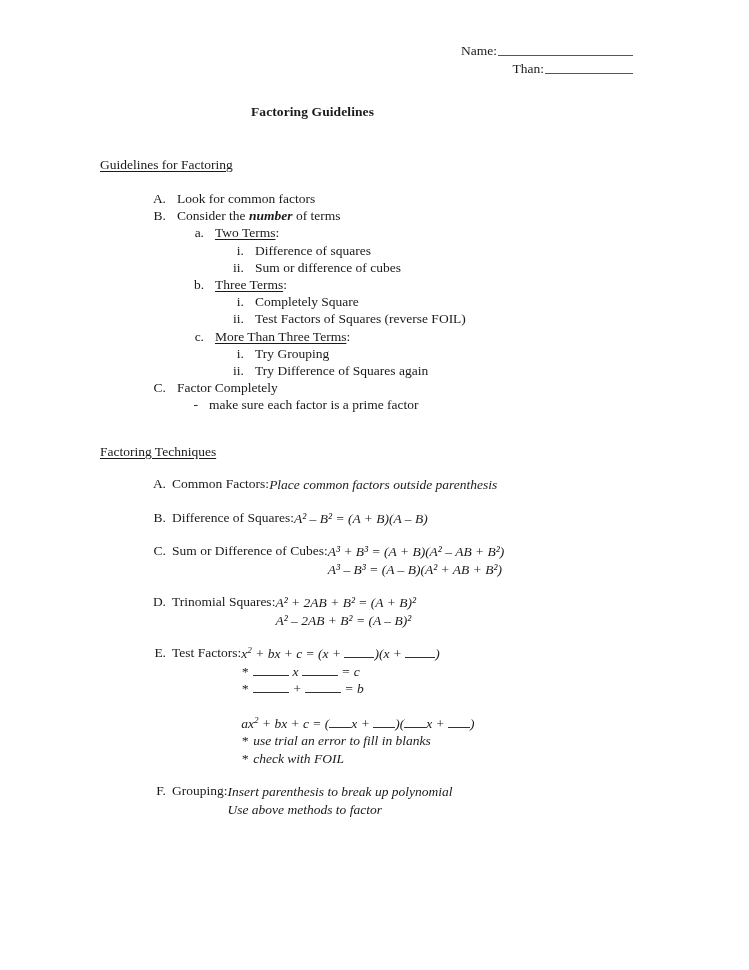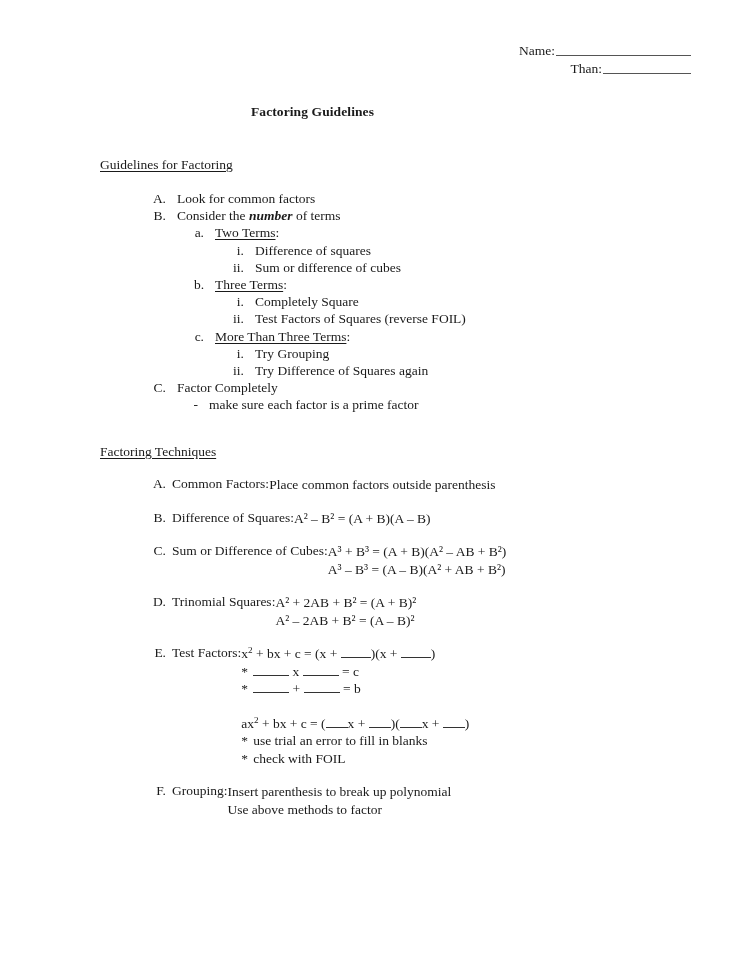--- a/index.html
+++ b/index.html
@@ -25,21 +25,21 @@
   
   .header-block {
     position: absolute;
     top: 42px;
     left: 0;
     width: 749px;
   }
   .hdr-row {
     display: flex;
     justify-content: flex-end;
-    padding-right: 58px;
+    padding-right: 116px;
     font-size: 13.5px;
     line-height: 18px;
   }
   .hdr-row .lbl { white-space: nowrap; }
   .hdr-rule {
     display: inline-block;
     border-bottom: 1px solid #555;
     height: 13px;
     margin-left: 1px;
   }
@@ -121,20 +121,21 @@
   }
   .t-mark {
     width: 14px;
     text-align: right;
     flex: 0 0 auto;
   }
   .t-label { margin-left: 6px; }
   .t-right {
     flex: 1 1 auto;
     line-height: 17.5px;
+    font-style: italic;
   }
   .t-right .fline { white-space: nowrap; }
   .spacer-line { height: 17px; }
 
   sup {
     font-size: 0.68em;
     vertical-align: super;
     line-height: 0;
   }
 

